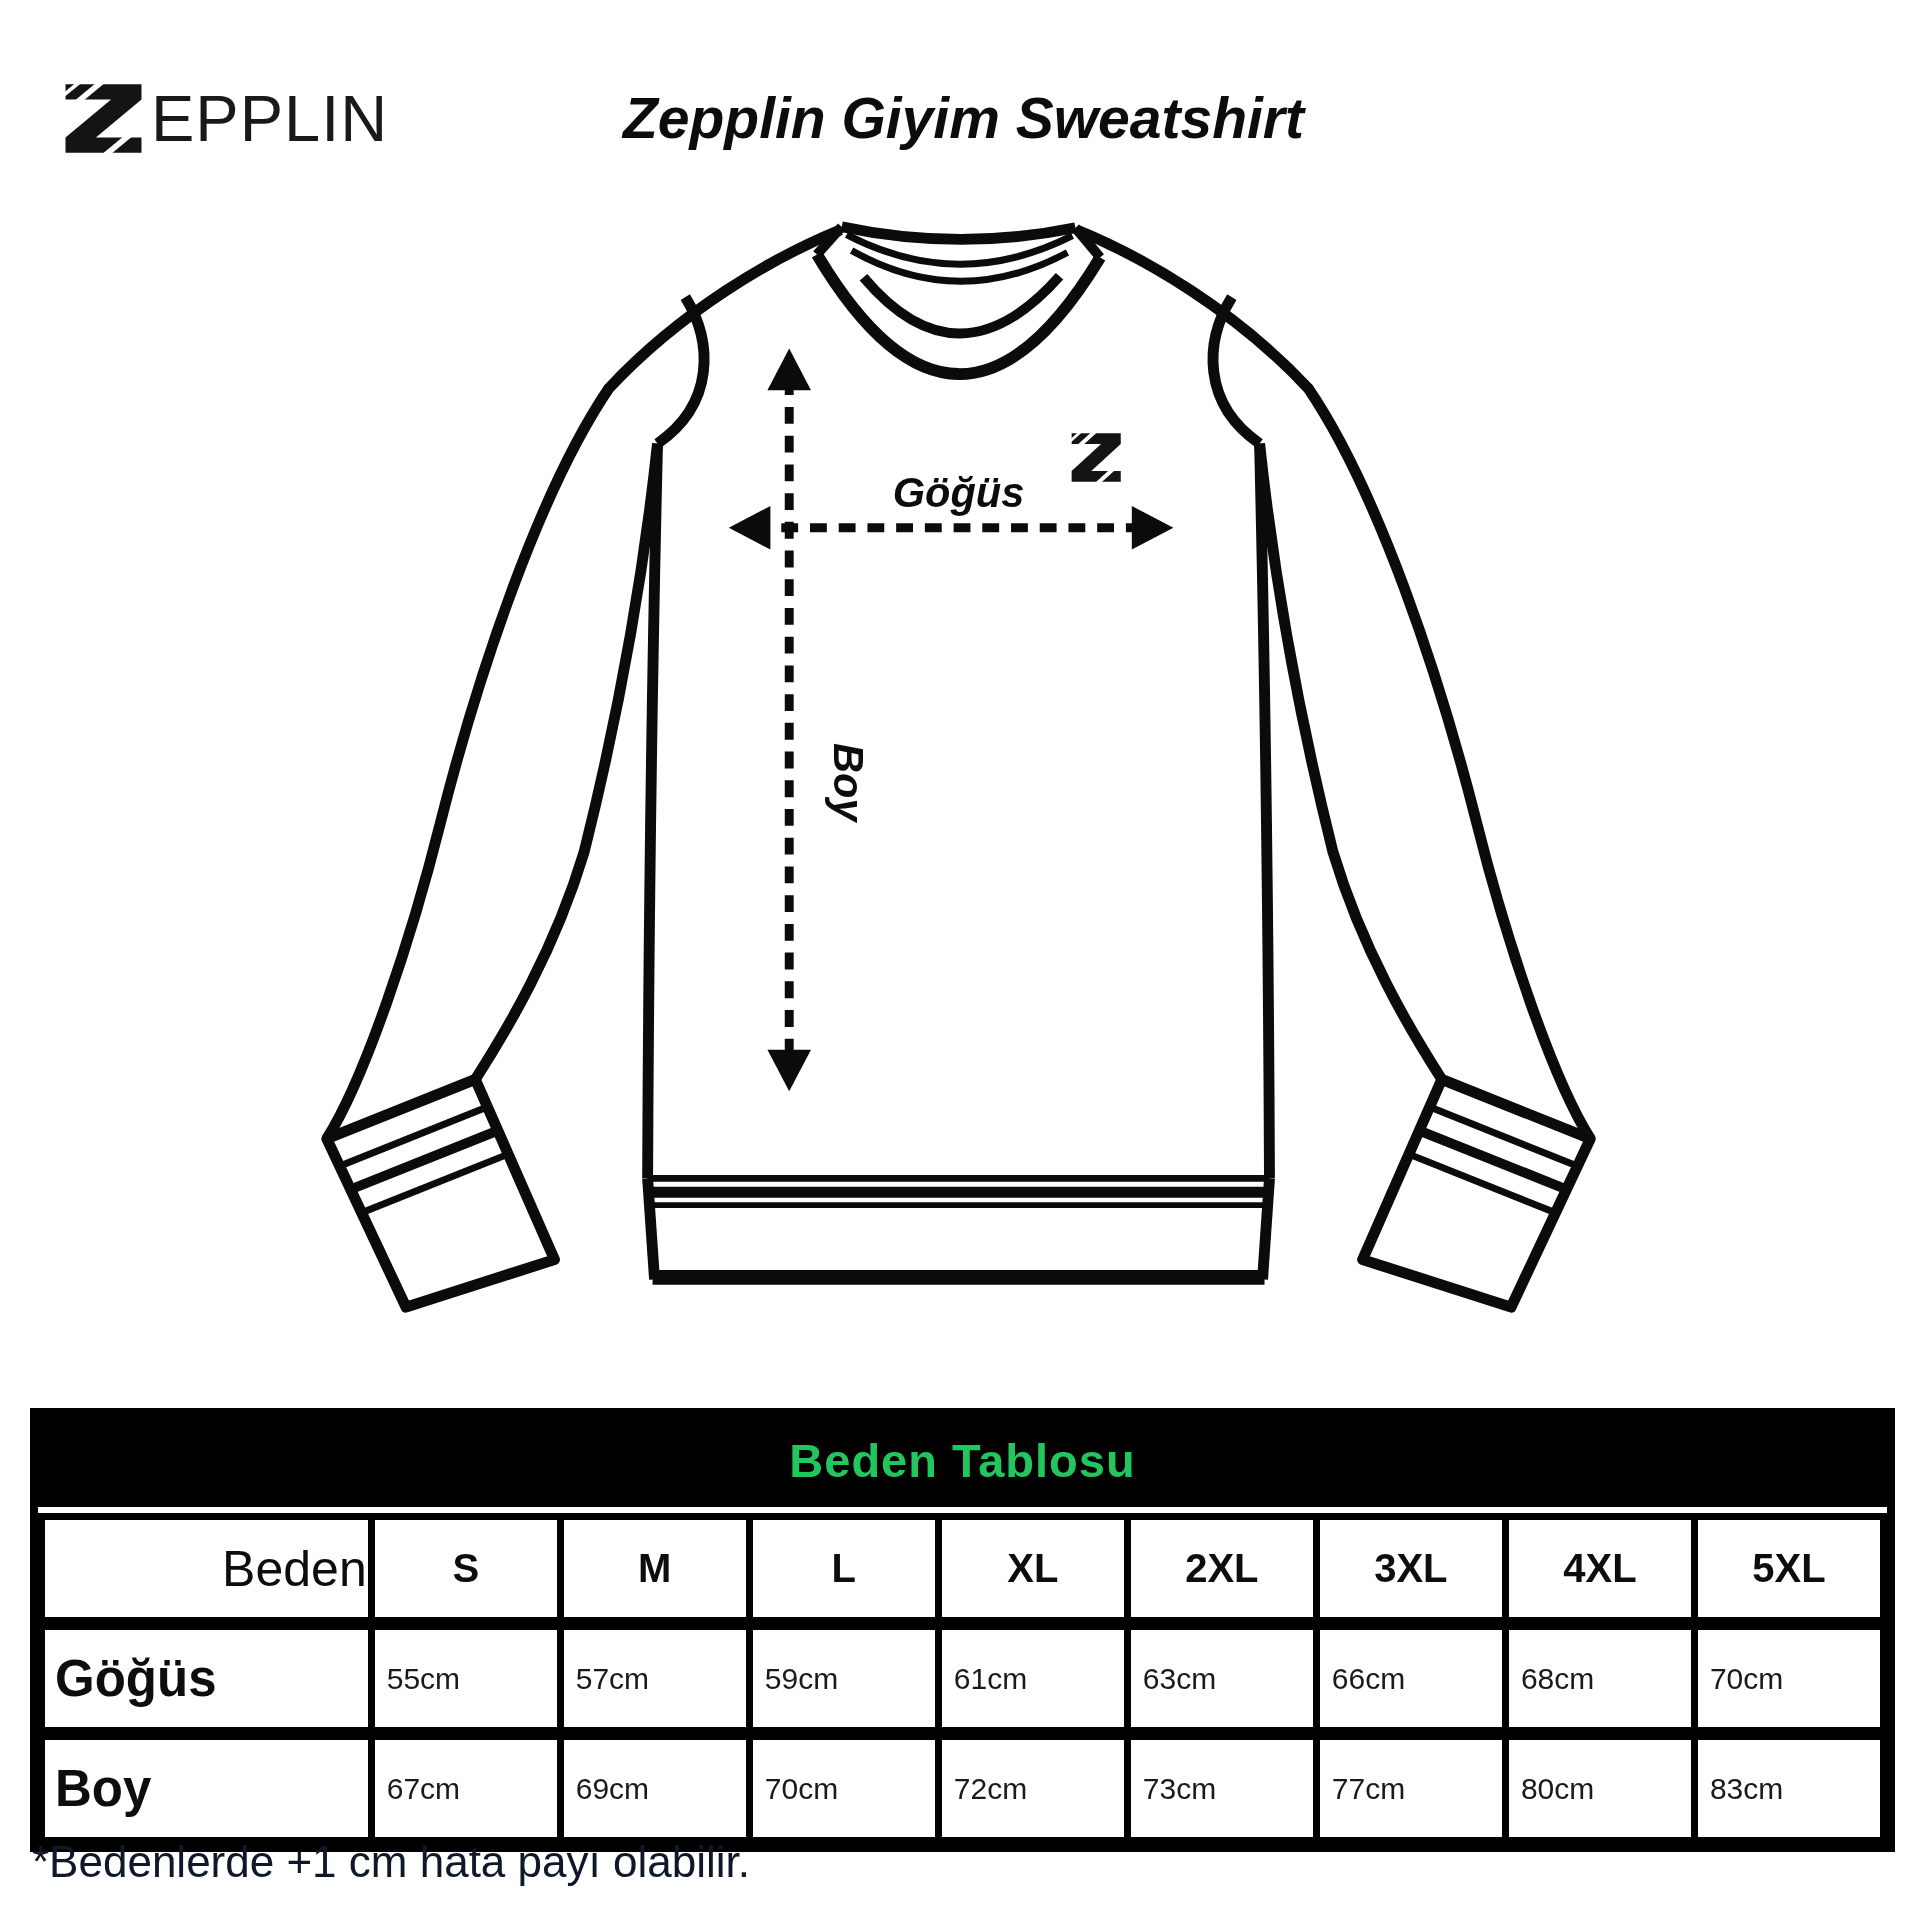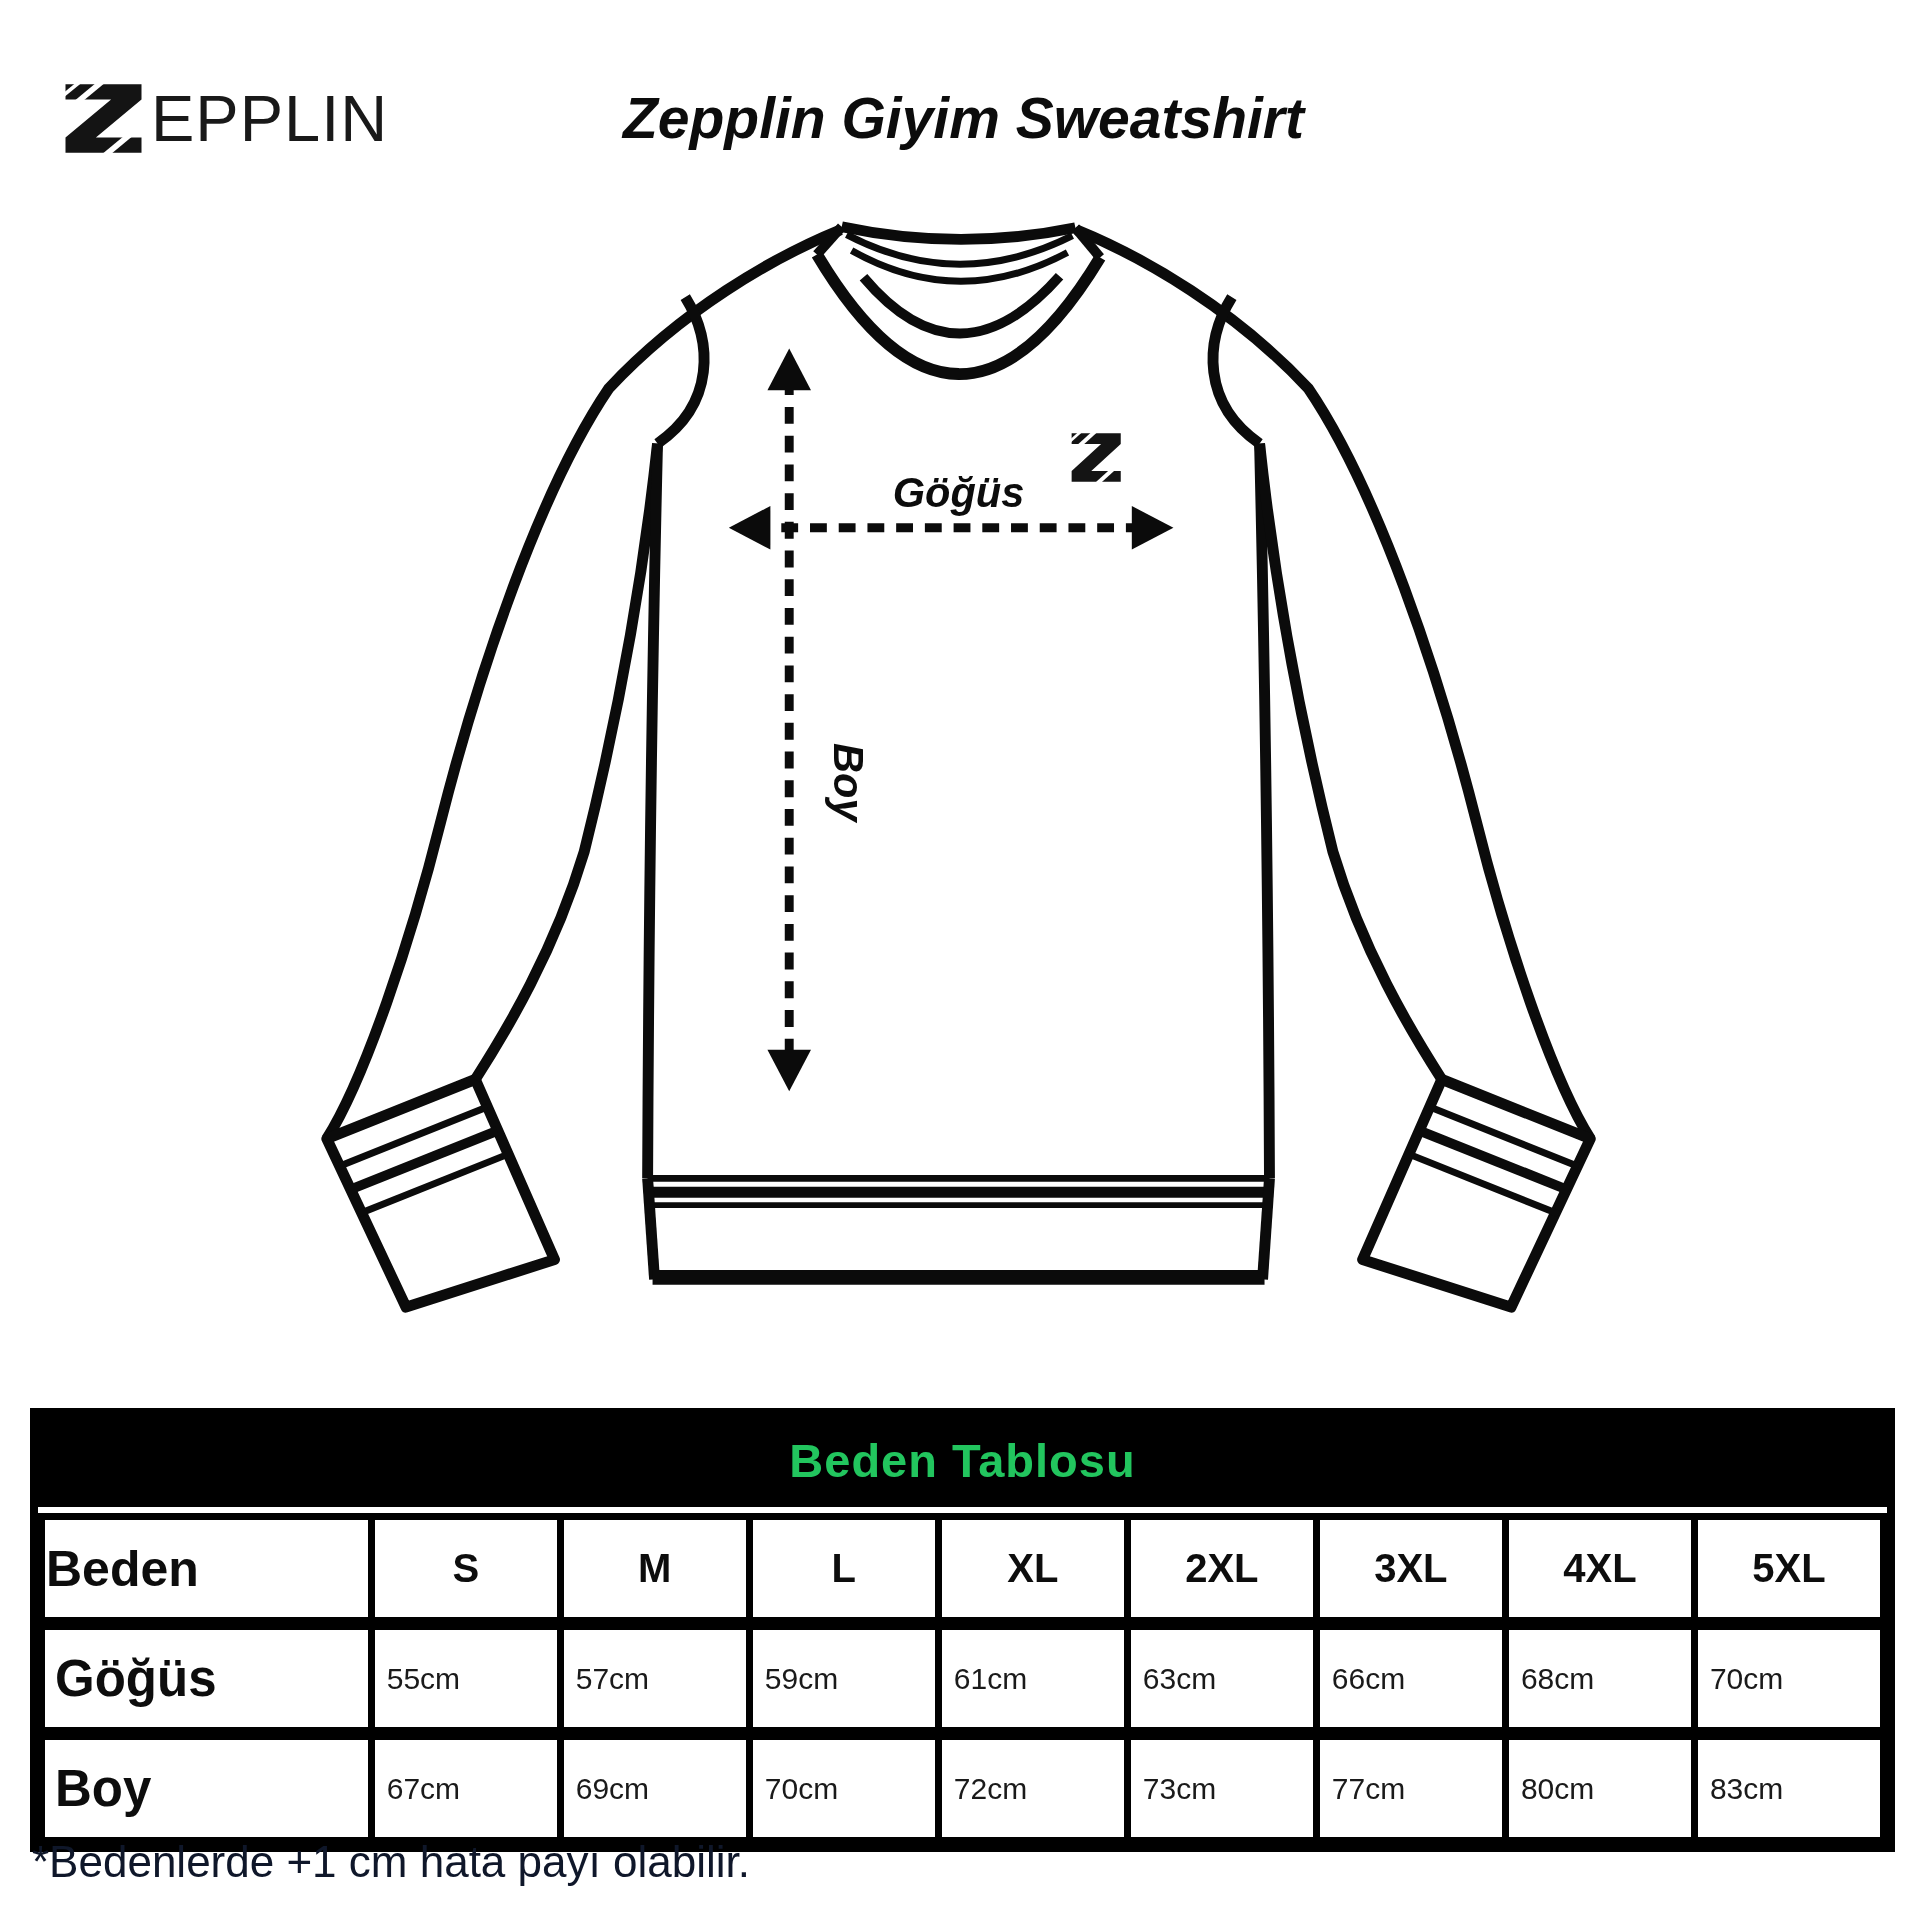--- a/index.html
+++ b/index.html
@@ -31,21 +31,21 @@
     font-size:47px;font-weight:700;padding:17px 0 19px 0;letter-spacing:1px;
   }
   table.sizes{
     width:100%;border-collapse:collapse;table-layout:fixed;margin-top:6px;
   }
   table.sizes th,table.sizes td{
     border:7px solid #000;height:95px;vertical-align:middle;background:#fff;
     overflow:hidden;white-space:nowrap;
   }
   table.sizes tr.meas th,table.sizes tr.meas td{border-top-width:13px;}
-  th.corner{font-size:50px;font-weight:700;text-align:left;}
+  th.corner{font-size:50px;font-weight:400;text-align:right;}
   th.sizecol{font-size:40px;font-weight:700;text-align:center;}
   th.rowlabel{font-size:51px;font-weight:700;text-align:left;padding-left:10px;}
   td.val{font-size:30px;font-weight:400;text-align:left;padding-left:12px;color:#1a1a1a;}
   .footnote{
     position:absolute;left:32px;top:1837px;margin:0;
     font-size:44px;font-weight:400;color:#0f172a;
   }
 </style>
 </head>
 <body>

